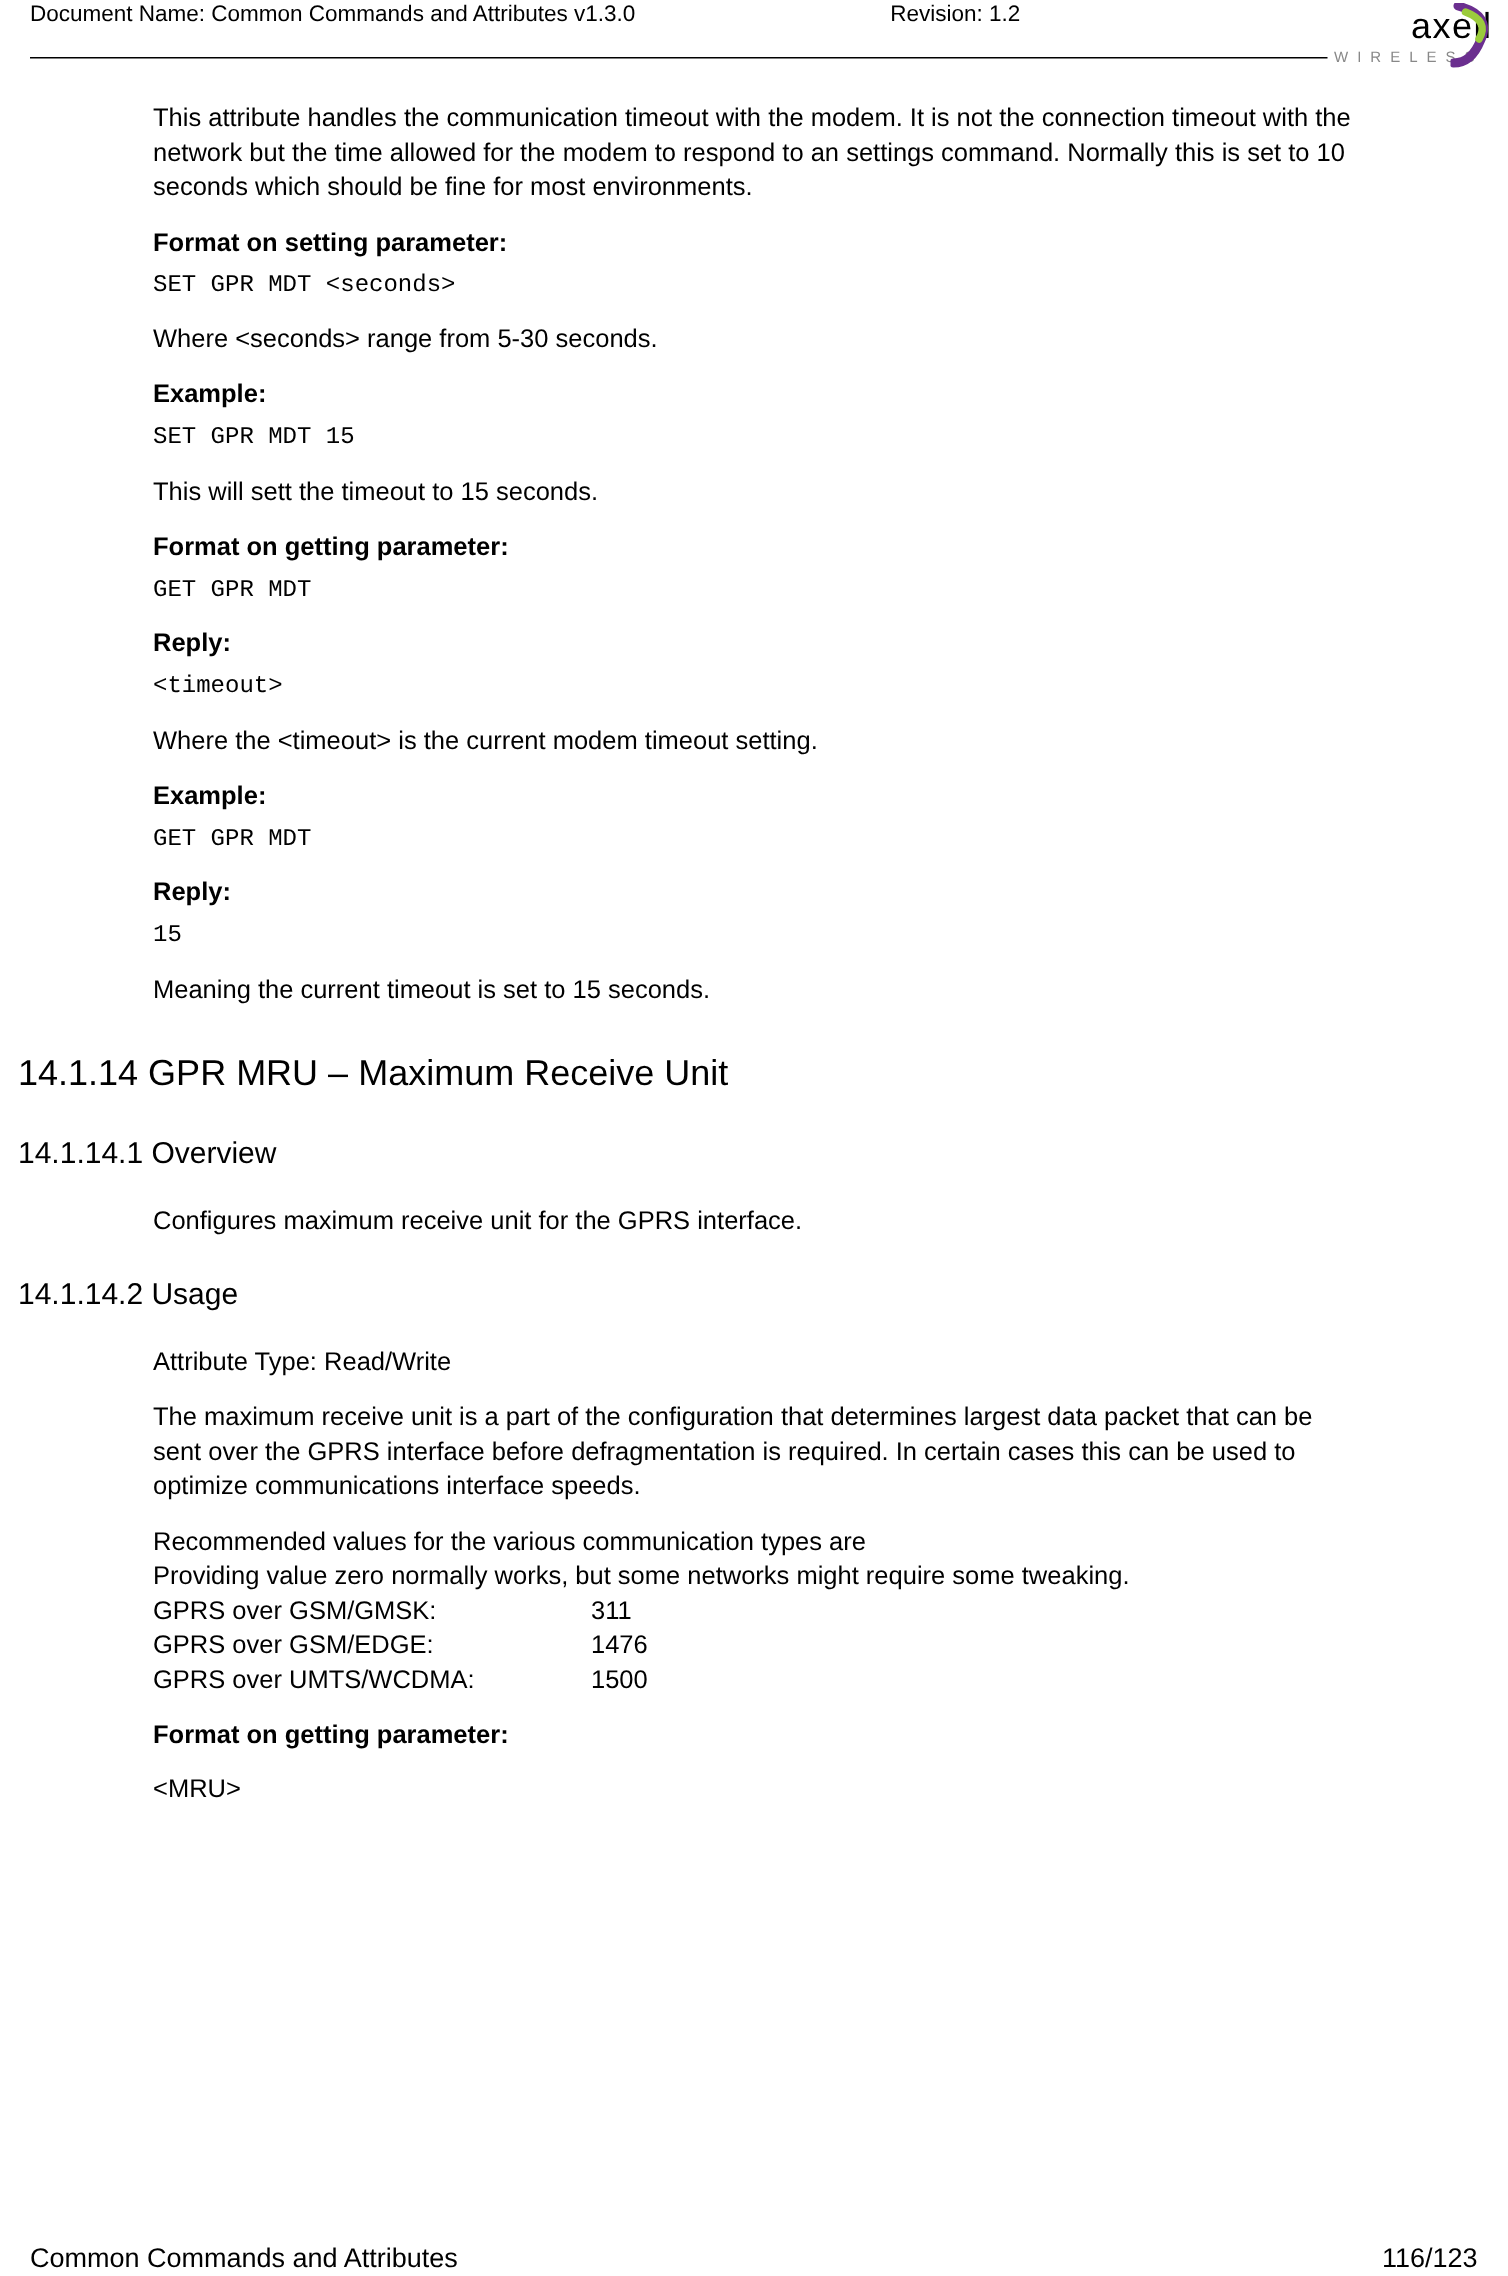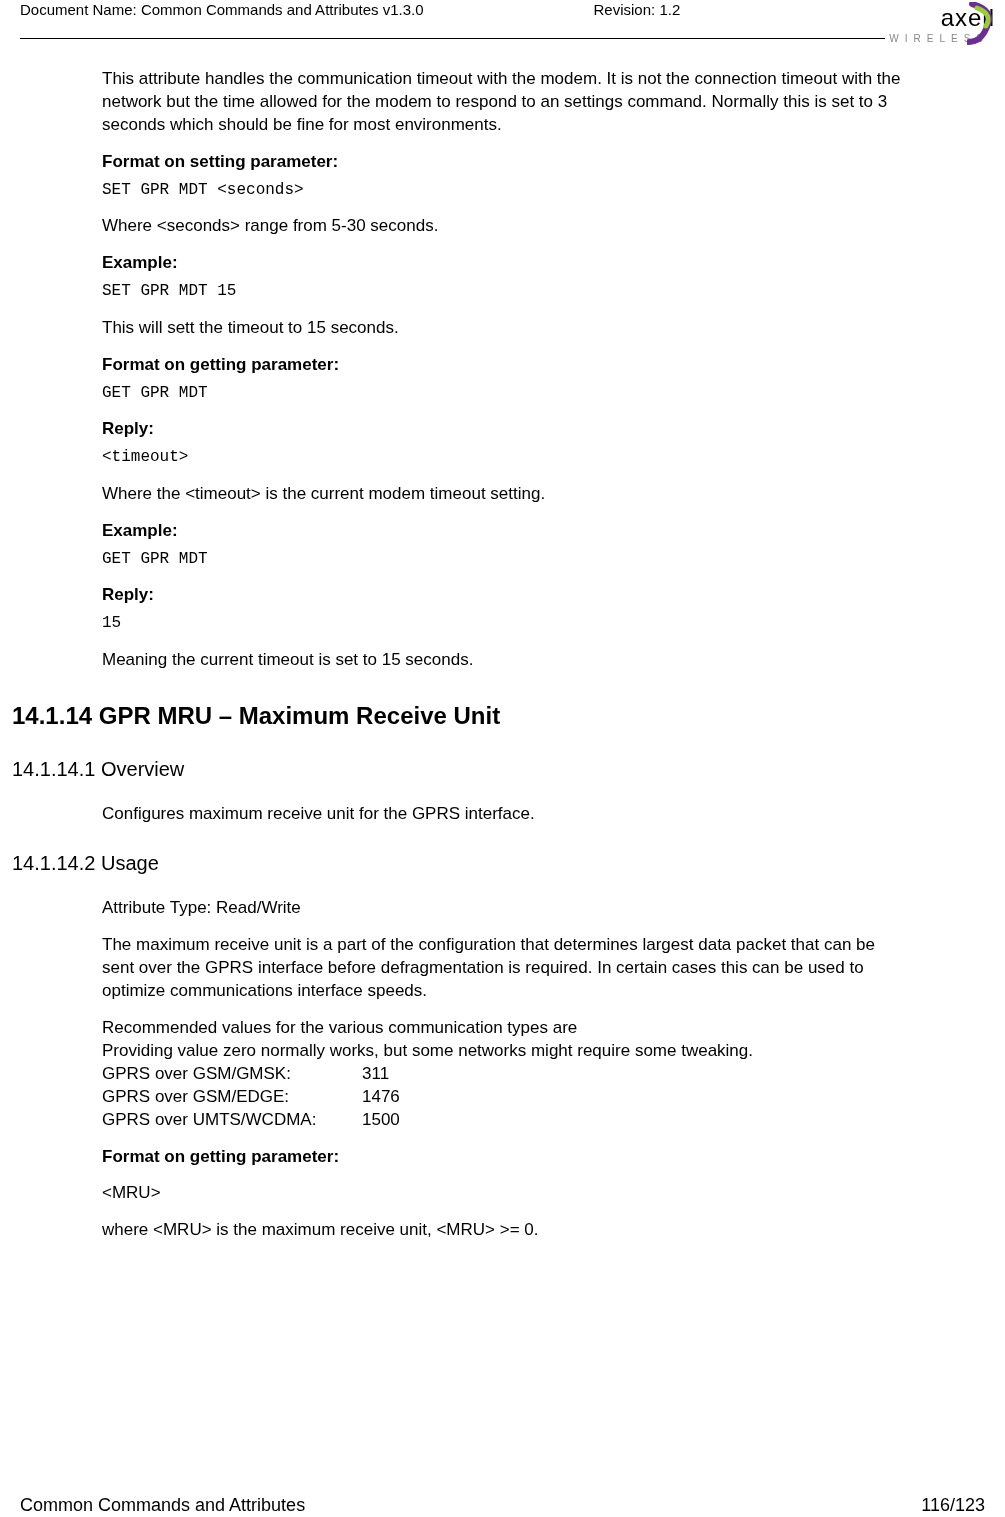--- a/index.html
+++ b/index.html
@@ -53,29 +53,29 @@
   .bold { font-weight: bold; }
   .code {
     font-family: "Courier New", monospace;
     font-size: 16px;
     margin-bottom: 4px;
     margin-top:-8px;
   }
   .tight { margin-bottom: 4px; }
   .sec-heading {
     font-size: 24px;
-    font-weight: 700;
+    font-weight: 400;
     margin: 28px 0 24px -90px;
   }
   .sub-heading {
     font-size: 20px;
     font-weight: 400;
     margin: 0 0 20px -90px;
   }
-  .rec-row { display:flex; }
+  .rec-row { display:flex;gap:32px; }
   .rec-label { width: 260px; }
   .footer {
     position: absolute;
     bottom: 0;
     left: 20px;
     right: 20px;
     display: flex;
     justify-content: space-between;
     font-size: 18px;
   }
@@ -91,21 +91,21 @@
     <div class="logo-sub">WIRELESS</div>
     <svg class="logo-swirl" viewBox="0 0 30 45">
       <path d="M 5 2 Q 28 8 20 25 Q 14 40 2 40" stroke="#6b2f8f" stroke-width="6" fill="none" stroke-linecap="round"></path>
       <path d="M 10 6 Q 26 12 19 24" stroke="#9bcb3c" stroke-width="5" fill="none" stroke-linecap="round"></path>
     </svg>
   </div>
   <div class="header-rule"></div>
 </div>
 
 <div class="content">
-  <p>This attribute handles the communication timeout with the modem. It is not the connection timeout with the network but the time allowed for the modem to respond to an settings command. Normally this is set to 3 seconds which should be fine for most environments.</p>
+  <p>This attribute handles the communication timeout with the modem. It is not the connection timeout with the network but the time allowed for the modem to respond to an settings command. Normally this is set to 10 seconds which should be fine for most environments.</p>
 
   <p class="bold tight">Format on setting parameter:</p>
   <p class="code">SET GPR MDT &lt;seconds&gt;</p>
   <p>Where &lt;seconds&gt; range from 5-30 seconds.</p>
 
   <p class="bold tight">Example:</p>
   <p class="code">SET GPR MDT 15</p>
   <p>This will sett the timeout to 15 seconds.</p>
 
   <p class="bold tight">Format on getting parameter:</p>
@@ -141,19 +141,18 @@
       <span>1476</span>
     </div>
     <div class="rec-row">
       <span class="rec-label">GPRS over UMTS/WCDMA:</span>
       <span>1500</span>
     </div>
   </div>
 
   <p class="bold">Format on getting parameter:</p>
   <p>&lt;MRU&gt;</p>
-  <p>where &lt;MRU&gt; is the maximum receive unit, &lt;MRU&gt; &gt;= 0.</p>
 </div>
 
 <div class="footer">
   <span>Common Commands and Attributes</span>
   <span>116/123</span>
 </div>
 
 </body></html>

